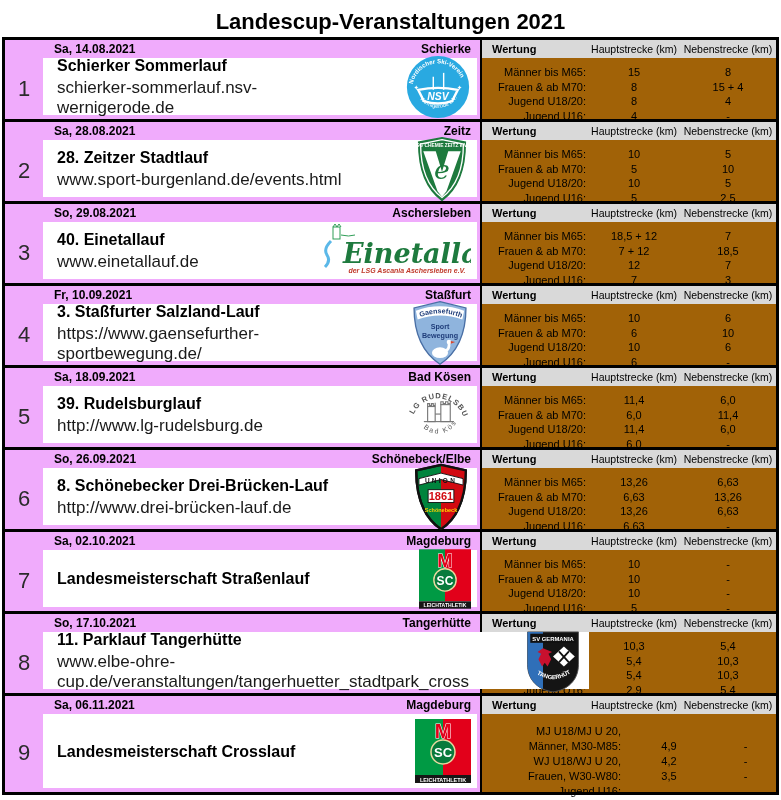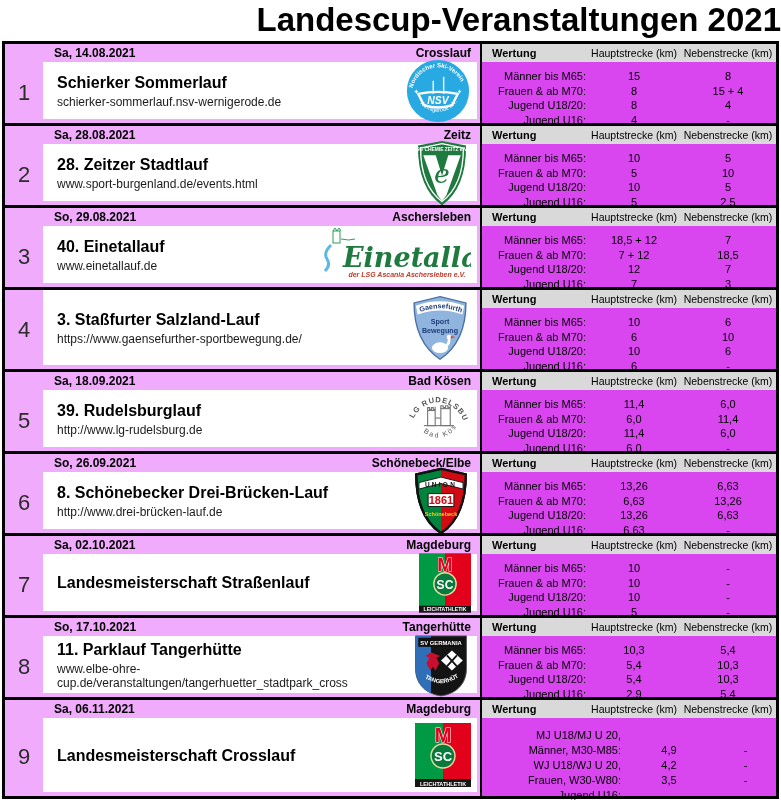--- a/index.html
+++ b/index.html
@@ -1,52 +1,52 @@
 <!DOCTYPE html>
 <html><head>
 <meta charset="utf-8">
 <style>
   html,body { margin:0; padding:0; background:#fff; }
   body { width:781px; height:800px; font-family:"Liberation Sans", sans-serif; color:#000; }
-  .title { text-align:right; font-size:33px; font-weight:bold; padding:1px 0 2px; letter-spacing:0; }
+  .title { text-align:center; font-size:22px; font-weight:bold; padding:9px 0 2px; letter-spacing:0; }
   .table { margin:0 2px; border:3px solid #000; }
   .row { display:flex; height:79px; border-bottom:3px solid #000; }
   .row:last-child { border-bottom:none;justify-content:flex-end; }
   .row.tall { height:96px; }
   .left { width:477px; background:#f0abfc; border-right:2px solid #000; box-sizing:border-box; display:flex; flex-direction:column; }
   .datebar { height:18px; flex:0 0 18px; display:flex; justify-content:space-between; align-items:center; padding:0 9px 0 49px; font-size:12px; font-weight:bold; }
   .leftbody { flex:1; display:flex; min-height:0; }
   .numcol { width:38px; flex:0 0 38px; display:flex; align-items:center; justify-content:center; font-size:22px; color:#2b2b2b; }
   .whitebox { flex:1; background:#fff; margin:0 3px 4px 0; position:relative; display:flex; align-items:center; }
   .evtext { padding-left:14px; padding-right:120px; }
   .evtitle { font-size:16px; font-weight:bold; line-height:19px; }
-  .evurl { font-size:12px; margin-top:3px; color:#1a1a1a; }
+  .evurl { font-size:17px; margin-top:3px; color:#1a1a1a; }
   .logo { position:absolute; right:6px; top:50%; transform:translateY(-50%); line-height:0; }
   .logo svg { display:block; }
-  .right { flex:1; background:#d946ef; display:flex; flex-direction:column; }
+  .right { flex:1; background:#a16207; display:flex; flex-direction:column; }
   .wheader { height:18px; flex:0 0 18px; background:#d9d9d9; display:grid; grid-template-columns:106px 92px 1fr; align-items:center; font-size:10.5px; }
   .wh1 { font-weight:bold; padding-left:10px; font-size:11px; }
   .wh2,.wh3 { text-align:center; }
   .wbody { display:grid; grid-template-columns:106px 92px 1fr; font-size:11px; line-height:14.5px; padding-top:7px; }
   .tall .wbody { padding-top:10px; line-height:15px;padding-left:35px; }
   .wl { text-align:right; padding-right:2px; white-space:nowrap; }
   .wv { text-align:center; }
 </style>
 </head>
 <body>
 
 <div class="title">Landescup-Veranstaltungen 2021</div>
 
 <div class="table">
 
   <div class="row">
     <div class="left">
       <div class="datebar">
         <span>Sa, 14.08.2021</span>
-        <span>Crosslauf</span>
+        <span>Schierke</span>
       </div>
       <div class="leftbody">
         <div class="numcol">1</div>
         <div class="whitebox">
           <div class="evtext">
             <div class="evtitle">Schierker Sommerlauf</div>
             <div class="evurl">schierker-sommerlauf.nsv-wernigerode.de</div>
           </div>
           <div class="logo">
             <svg width="66" height="66" viewBox="0 0 70 70">
@@ -185,20 +185,24 @@
           <span class="wv">7</span>
         <span class="wl">Jugend U16:</span>
           <span class="wv">7</span>
           <span class="wv">3</span>
       </div>
     </div>
   </div>
 
   <div class="row">
     <div class="left">
+      <div class="datebar">
+        <span>Fr, 10.09.2021</span>
+        <span>Staßfurt</span>
+      </div>
       <div class="leftbody">
         <div class="numcol">4</div>
         <div class="whitebox">
           <div class="evtext">
             <div class="evtitle">3. Staßfurter Salzland-Lauf</div>
             <div class="evurl">https://www.gaensefurther-sportbewegung.de/</div>
           </div>
           <div class="logo">
             <svg width="62" height="68" viewBox="0 0 66 76">
               <path d="M33,3 L62,10 C62,36 55,58 33,73 C11,58 4,36 4,10 Z" fill="#8fb4dd" stroke="#4a6fa5" stroke-width="1.5"></path>

